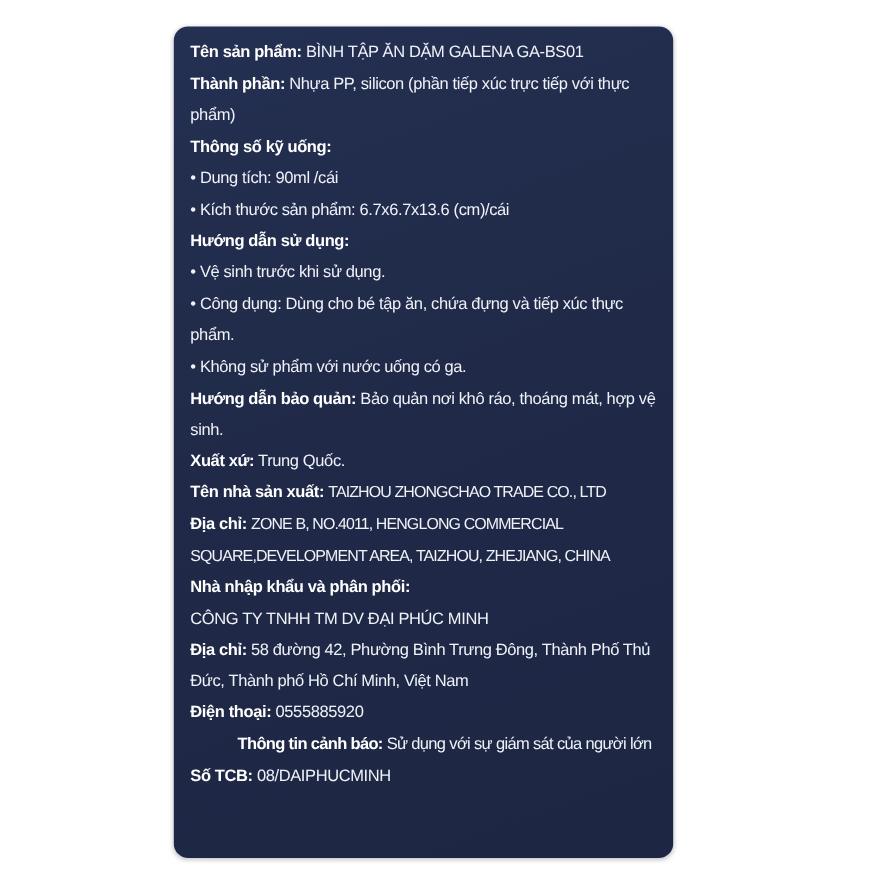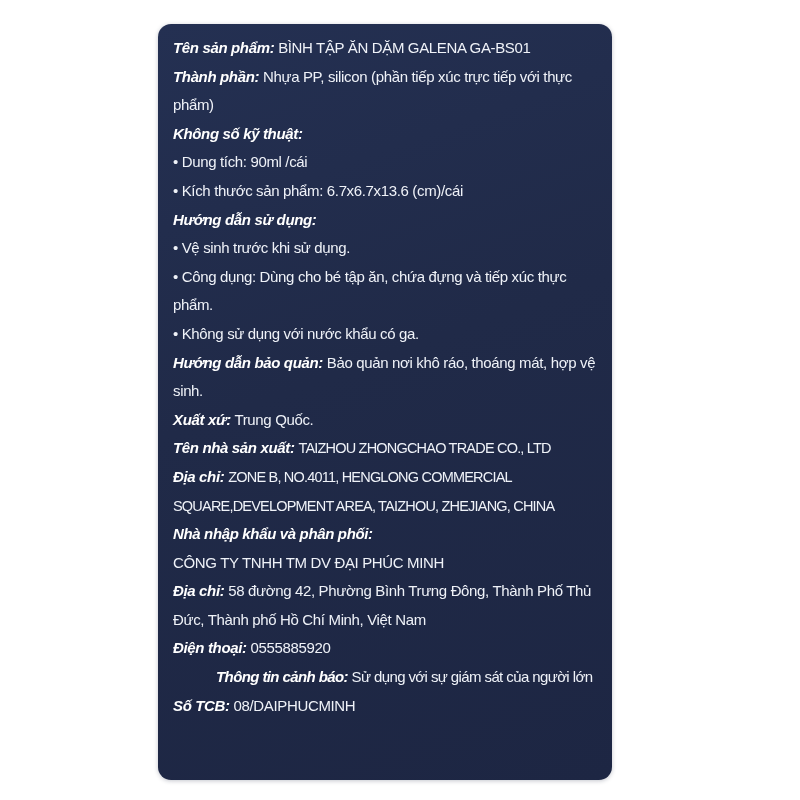--- a/index.html
+++ b/index.html
@@ -31,54 +31,53 @@
     color: #eff2f8;
     font-size: 15px;
     line-height: 28.6px;
     letter-spacing: -0.35px;
     overflow: hidden;
   }
   .row { margin: 0; }
   .row strong {
     font-weight: 700;
     color: #ffffff;
-    font-style: italic;
   }
   .row strong:empty { display: none; }
   .nw { white-space: nowrap; }
   .caps {
     font-size: 14.5px;
     letter-spacing: -0.8px;
   }
   .tight { letter-spacing: -0.6px; margin-left: 43px; }
 </style>
 </head>
 <body>
 
 <div class="stage">
   <div class="label-card">
 
     <p class="row nw"><strong>Tên sản phẩm:</strong> <span>BÌNH TẬP ĂN DẶM GALENA GA-BS01</span></p>
 
     <p class="row"><strong>Thành phần:</strong> <span>Nhựa PP, silicon (phần tiếp xúc trực tiếp với thực phẩm)</span></p>
 
-    <p class="row nw"><strong>Không số kỹ thuật:</strong> <span></span></p>
+    <p class="row nw"><strong>Thông số kỹ uống:</strong> <span></span></p>
 
     <p class="row nw"> <span>• Dung tích: 90ml /cái</span></p>
 
     <p class="row nw"> <span>• Kích thước sản phẩm: 6.7x6.7x13.6 (cm)/cái</span></p>
 
 
     <p class="row nw"><strong>Hướng dẫn sử dụng:</strong> <span></span></p>
 
     <p class="row nw"> <span>• Vệ sinh trước khi sử dụng.</span></p>
 
     <p class="row"> <span>• Công dụng: Dùng cho bé tập ăn, chứa đựng và tiếp xúc thực phẩm.</span></p>
 
-    <p class="row nw"> <span>• Không sử dụng với nước khẩu có ga.</span></p>
+    <p class="row nw"> <span>• Không sử phẩm với nước uống có ga.</span></p>
 
     <p class="row"><strong>Hướng dẫn bảo quản:</strong> <span>Bảo quản nơi khô ráo, thoáng mát, hợp vệ sinh.</span></p>
 
     <p class="row nw"><strong>Xuất xứ:</strong> <span>Trung Quốc.</span></p>
 
     <p class="row nw"><strong>Tên nhà sản xuất:</strong> <span class="caps">TAIZHOU ZHONGCHAO TRADE CO., LTD</span></p>
 
     <p class="row"><strong>Địa chỉ:</strong> <span class="caps">ZONE B, NO.4011, HENGLONG COMMERCIAL SQUARE,DEVELOPMENT AREA, TAIZHOU, ZHEJIANG, CHINA</span></p>
 
     <p class="row nw"><strong>Nhà nhập khẩu và phân phối:</strong> <span></span></p>

